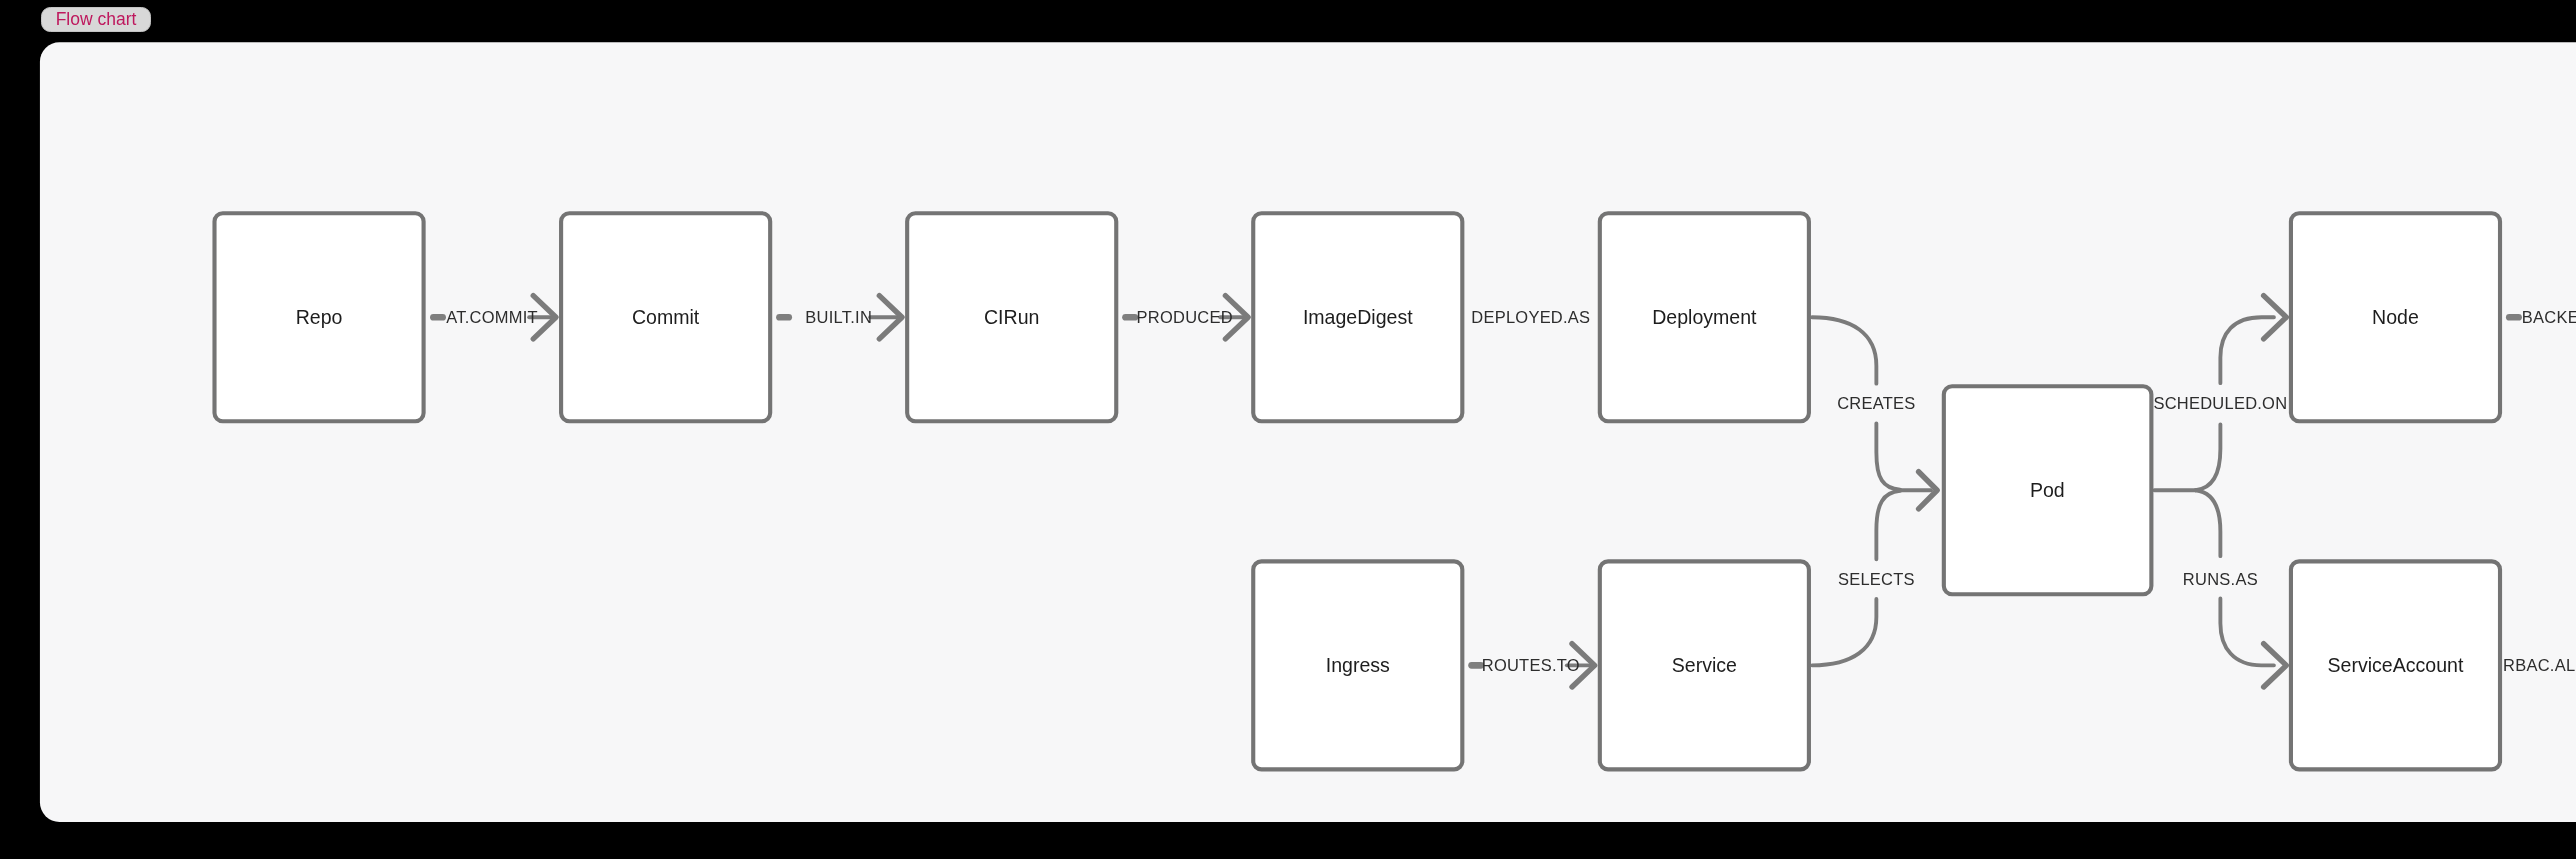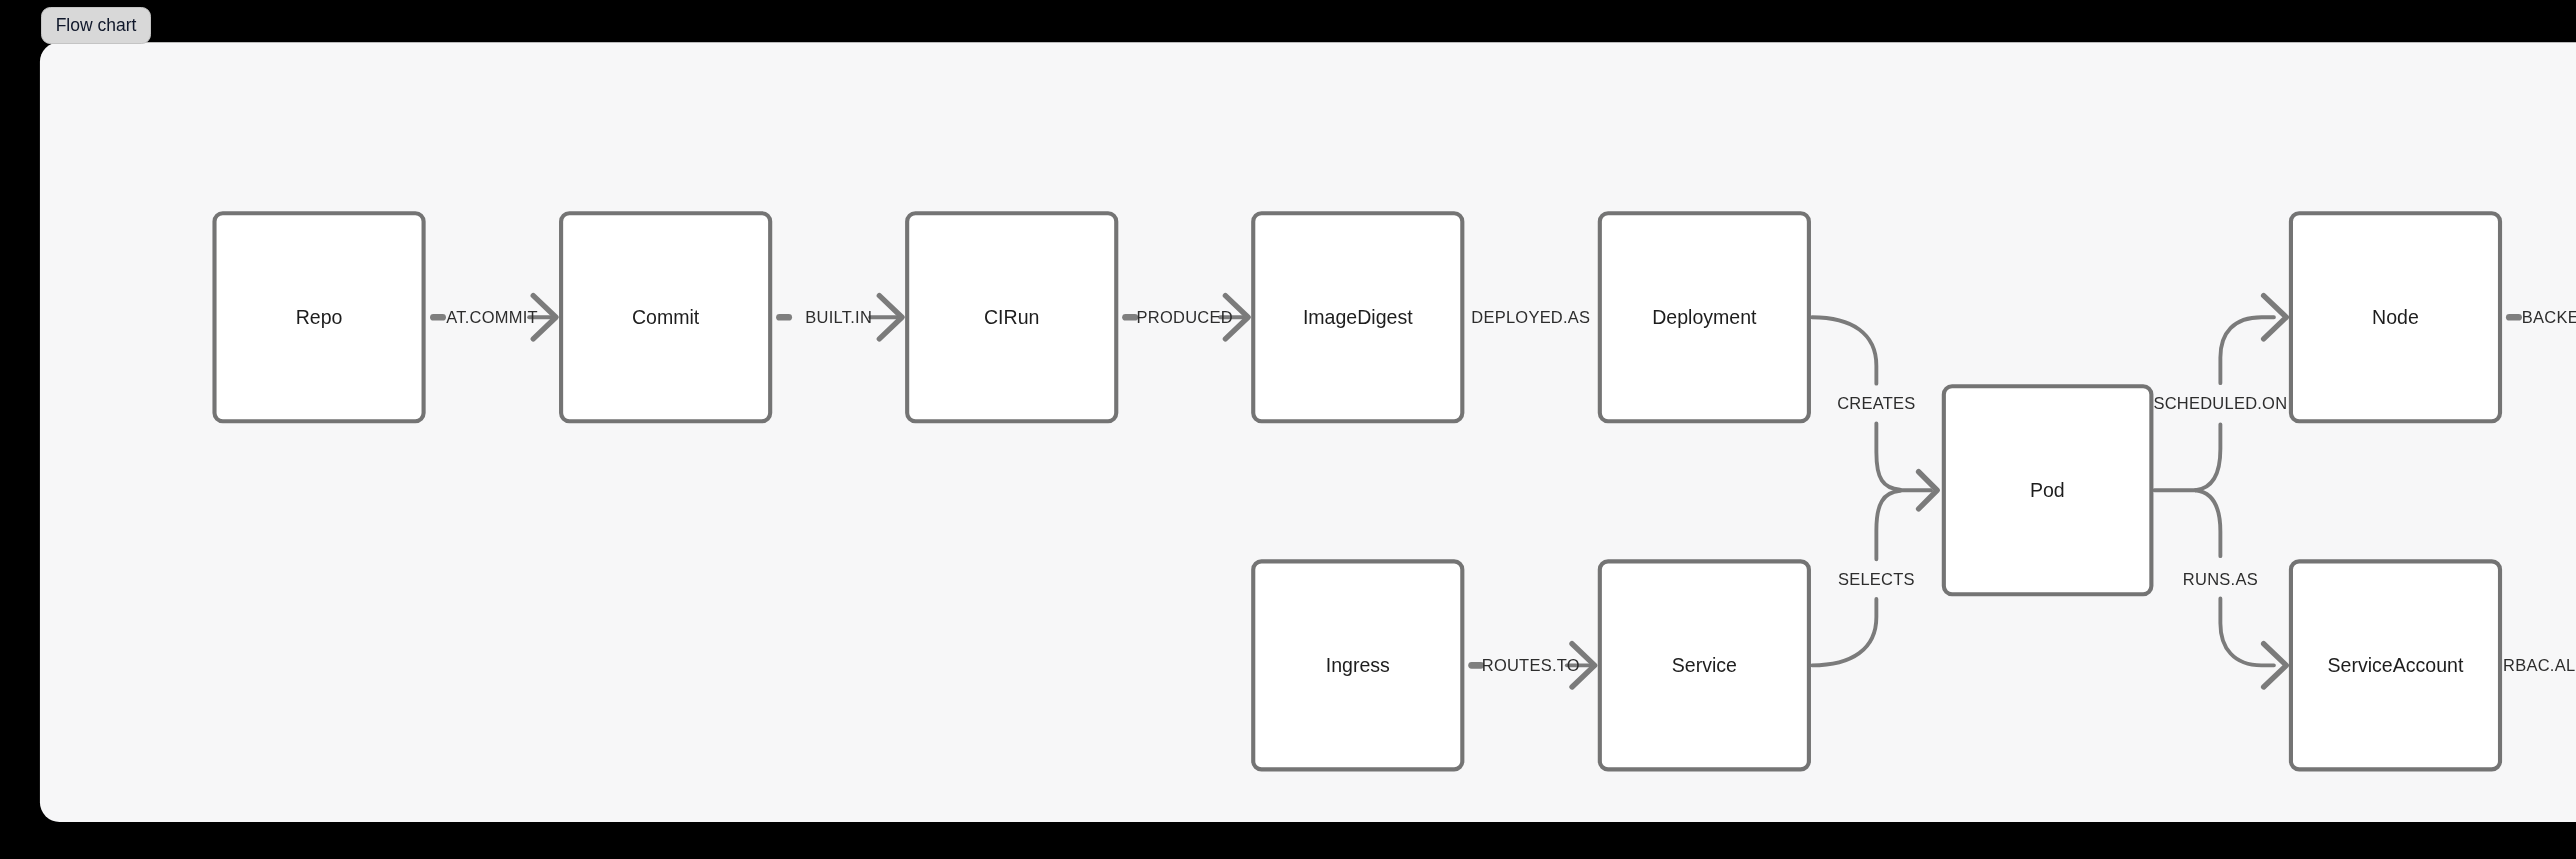--- a/index.html
+++ b/index.html
@@ -13,30 +13,30 @@
     width: 2937px;
     height: 859px;
     background: #000000;
     overflow: hidden;
   }
   .chip {
     position: absolute;
     left: 41px;
     top: 6.7px;
     width: 110px;
-    height: 37px;
+    height: 25px;
     background: #d8d8d8;
     border: 1px solid #c4c4c4;
     border-radius: 9.3px;
     display: flex;
     align-items: center;
     justify-content: center;
     font-size: 17.5px;
     font-weight: 500;
-    color: #0f172a;
+    color: #be185d;
     box-sizing: border-box;
     cursor: default;
   }
   svg.diagram {
     position: absolute;
     left: 0;
     top: 0;
   }
   .canvas-bg {
     fill: #f7f7f8;

